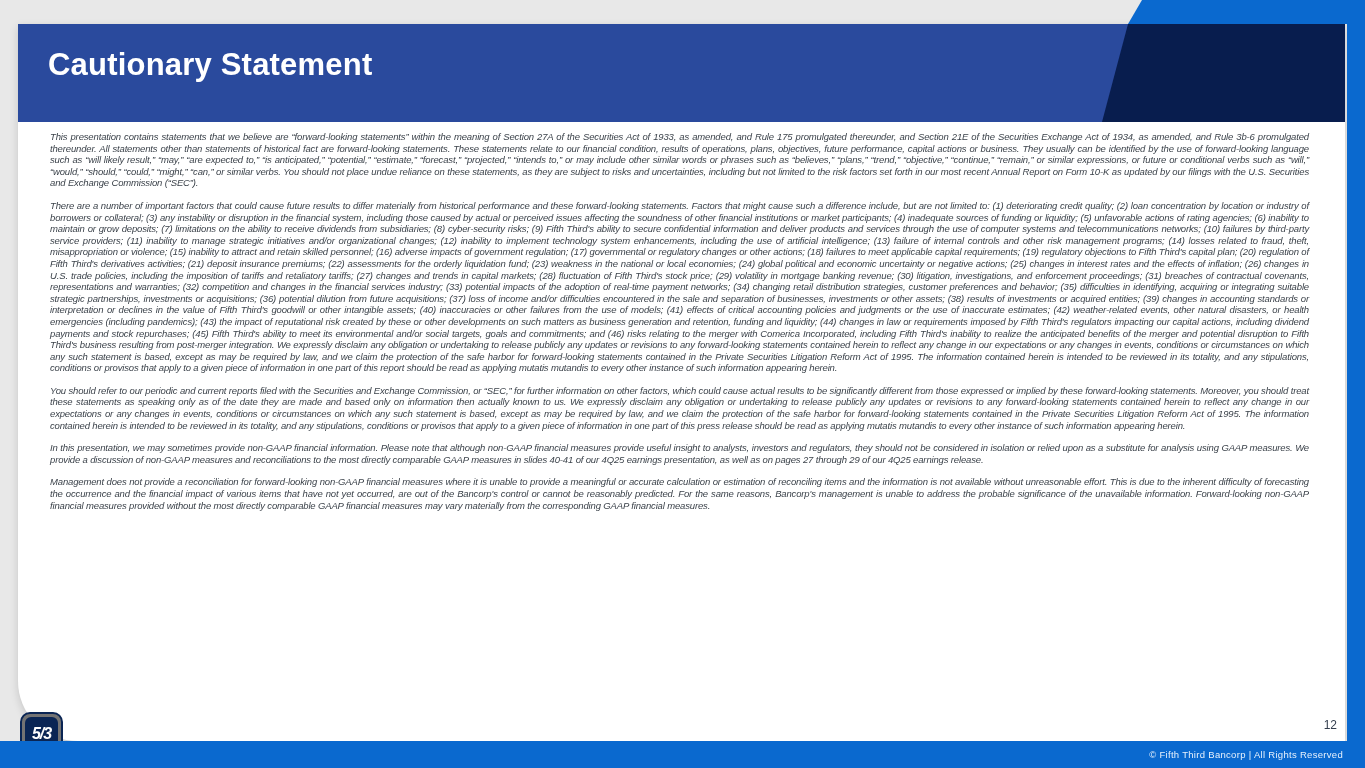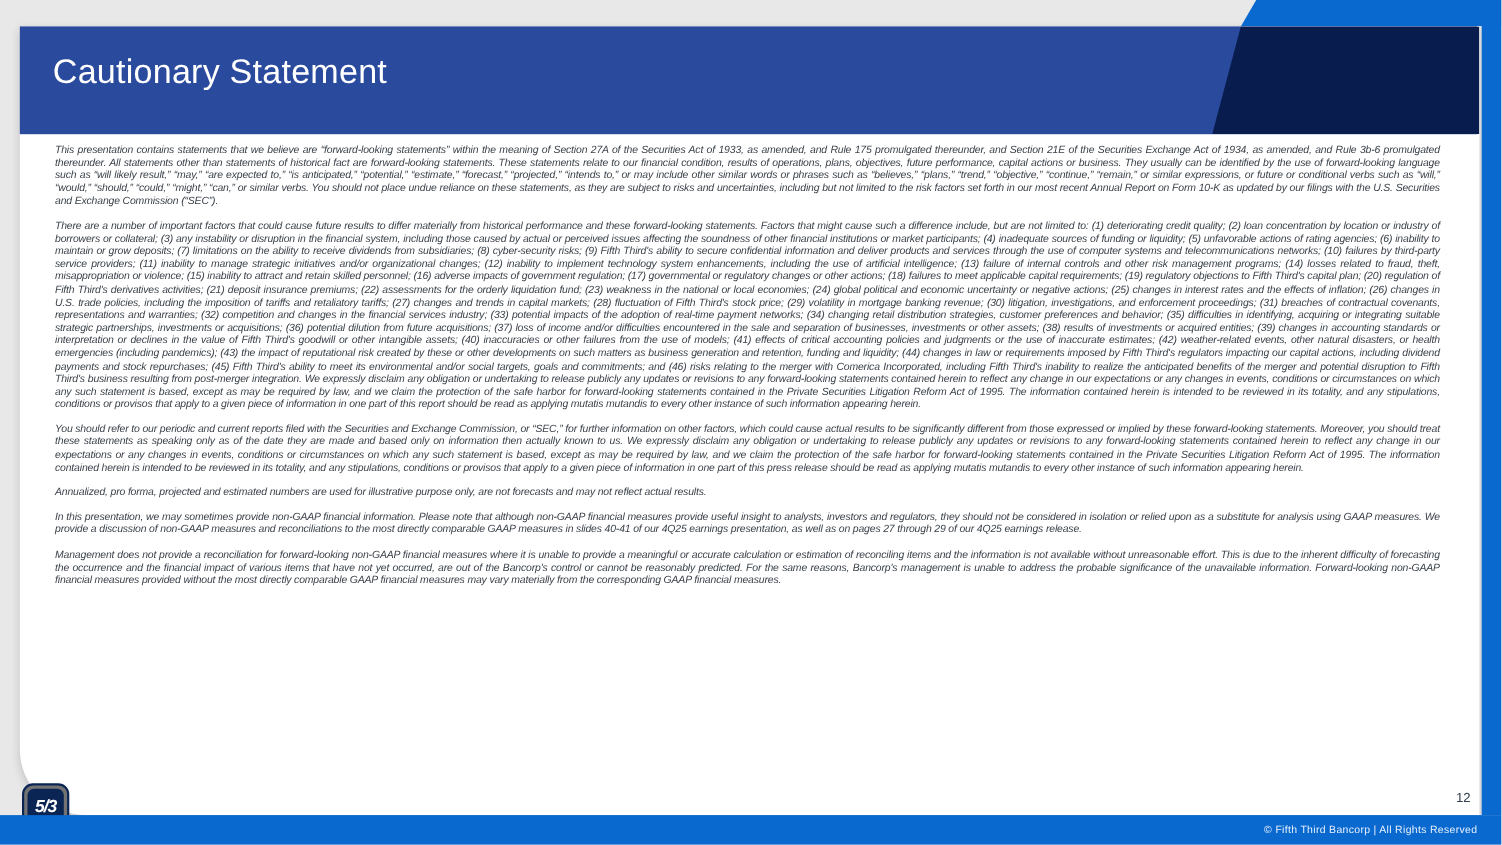--- a/index.html
+++ b/index.html
@@ -14,21 +14,21 @@
     border-bottom-left-radius:60px;
     box-shadow:0 3px 8px rgba(0,0,0,0.15);
   }
   .banner{
     position:absolute;left:18px;top:24px;width:1325px;height:98px;
     background:#2A4A9D;
     display:flex;align-items:center;
   }
   .banner h1{
     margin:0 0 16px 30px;
-    color:#FFFFFF;font-size:31px;font-weight:400;letter-spacing:0.2px;
+    color:#FFFFFF;font-size:31px;font-weight:700;letter-spacing:0.2px;
   }
   .accent-top{
     position:absolute;left:1128px;top:0;width:237px;height:24px;
     background:#0A69CF;
     -webkit-clip-path:polygon(14px 0,100% 0,100% 100%,0 100%);
     clip-path:polygon(14px 0,100% 0,100% 100%,0 100%);
   }
   .accent-right{
     position:absolute;left:1347px;top:0;width:18px;height:741px;
     background:#0A69CF;
@@ -80,21 +80,20 @@
 
 <div class="banner">
   <h1>Cautionary Statement</h1>
 </div>
 <div class="navy-shape"></div>
 
 <div class="content">
   <p>This presentation contains statements that we believe are “forward-looking statements” within the meaning of Section 27A of the Securities Act of 1933, as amended, and Rule 175 promulgated thereunder, and Section 21E of the Securities Exchange Act of 1934, as amended, and Rule 3b-6 promulgated thereunder. All statements other than statements of historical fact are forward-looking statements. These statements relate to our financial condition, results of operations, plans, objectives, future performance, capital actions or business. They usually can be identified by the use of forward-looking language such as “will likely result,” “may,” “are expected to,” “is anticipated,” “potential,” “estimate,” “forecast,” “projected,” “intends to,” or may include other similar words or phrases such as “believes,” “plans,” “trend,” “objective,” “continue,” “remain,” or similar expressions, or future or conditional verbs such as “will,” “would,” “should,” “could,” “might,” “can,” or similar verbs. You should not place undue reliance on these statements, as they are subject to risks and uncertainties, including but not limited to the risk factors set forth in our most recent Annual Report on Form 10-K as updated by our filings with the U.S. Securities and Exchange Commission (“SEC”).</p>
   <p>There are a number of important factors that could cause future results to differ materially from historical performance and these forward-looking statements. Factors that might cause such a difference include, but are not limited to: (1) deteriorating credit quality; (2) loan concentration by location or industry of borrowers or collateral; (3) any instability or disruption in the financial system, including those caused by actual or perceived issues affecting the soundness of other financial institutions or market participants; (4) inadequate sources of funding or liquidity; (5) unfavorable actions of rating agencies; (6) inability to maintain or grow deposits; (7) limitations on the ability to receive dividends from subsidiaries; (8) cyber-security risks; (9) Fifth Third's ability to secure confidential information and deliver products and services through the use of computer systems and telecommunications networks; (10) failures by third-party service providers; (11) inability to manage strategic initiatives and/or organizational changes; (12) inability to implement technology system enhancements, including the use of artificial intelligence; (13) failure of internal controls and other risk management programs; (14) losses related to fraud, theft, misappropriation or violence; (15) inability to attract and retain skilled personnel; (16) adverse impacts of government regulation; (17) governmental or regulatory changes or other actions; (18) failures to meet applicable capital requirements; (19) regulatory objections to Fifth Third's capital plan; (20) regulation of Fifth Third's derivatives activities; (21) deposit insurance premiums; (22) assessments for the orderly liquidation fund; (23) weakness in the national or local economies; (24) global political and economic uncertainty or negative actions; (25) changes in interest rates and the effects of inflation; (26) changes in U.S. trade policies, including the imposition of tariffs and retaliatory tariffs; (27) changes and trends in capital markets; (28) fluctuation of Fifth Third's stock price; (29) volatility in mortgage banking revenue; (30) litigation, investigations, and enforcement proceedings; (31) breaches of contractual covenants, representations and warranties; (32) competition and changes in the financial services industry; (33) potential impacts of the adoption of real-time payment networks; (34) changing retail distribution strategies, customer preferences and behavior; (35) difficulties in identifying, acquiring or integrating suitable strategic partnerships, investments or acquisitions; (36) potential dilution from future acquisitions; (37) loss of income and/or difficulties encountered in the sale and separation of businesses, investments or other assets; (38) results of investments or acquired entities; (39) changes in accounting standards or interpretation or declines in the value of Fifth Third's goodwill or other intangible assets; (40) inaccuracies or other failures from the use of models; (41) effects of critical accounting policies and judgments or the use of inaccurate estimates; (42) weather-related events, other natural disasters, or health emergencies (including pandemics); (43) the impact of reputational risk created by these or other developments on such matters as business generation and retention, funding and liquidity; (44) changes in law or requirements imposed by Fifth Third's regulators impacting our capital actions, including dividend payments and stock repurchases; (45) Fifth Third's ability to meet its environmental and/or social targets, goals and commitments; and (46) risks relating to the merger with Comerica Incorporated, including Fifth Third's inability to realize the anticipated benefits of the merger and potential disruption to Fifth Third's business resulting from post-merger integration. We expressly disclaim any obligation or undertaking to release publicly any updates or revisions to any forward-looking statements contained herein to reflect any change in our expectations or any changes in events, conditions or circumstances on which any such statement is based, except as may be required by law, and we claim the protection of the safe harbor for forward-looking statements contained in the Private Securities Litigation Reform Act of 1995. The information contained herein is intended to be reviewed in its totality, and any stipulations, conditions or provisos that apply to a given piece of information in one part of this report should be read as applying mutatis mutandis to every other instance of such information appearing herein.</p>
   <p>You should refer to our periodic and current reports filed with the Securities and Exchange Commission, or “SEC,” for further information on other factors, which could cause actual results to be significantly different from those expressed or implied by these forward-looking statements. Moreover, you should treat these statements as speaking only as of the date they are made and based only on information then actually known to us. We expressly disclaim any obligation or undertaking to release publicly any updates or revisions to any forward-looking statements contained herein to reflect any change in our expectations or any changes in events, conditions or circumstances on which any such statement is based, except as may be required by law, and we claim the protection of the safe harbor for forward-looking statements contained in the Private Securities Litigation Reform Act of 1995. The information contained herein is intended to be reviewed in its totality, and any stipulations, conditions or provisos that apply to a given piece of information in one part of this press release should be read as applying mutatis mutandis to every other instance of such information appearing herein.</p>
-  <p>Annualized, pro forma, projected and estimated numbers are used for illustrative purpose only, are not forecasts and may not reflect actual results.</p>
   <p>In this presentation, we may sometimes provide non-GAAP financial information. Please note that although non-GAAP financial measures provide useful insight to analysts, investors and regulators, they should not be considered in isolation or relied upon as a substitute for analysis using GAAP measures. We provide a discussion of non-GAAP measures and reconciliations to the most directly comparable GAAP measures in slides 40-41 of our 4Q25 earnings presentation, as well as on pages 27 through 29 of our 4Q25 earnings release.</p>
   <p>Management does not provide a reconciliation for forward-looking non-GAAP financial measures where it is unable to provide a meaningful or accurate calculation or estimation of reconciling items and the information is not available without unreasonable effort. This is due to the inherent difficulty of forecasting the occurrence and the financial impact of various items that have not yet occurred, are out of the Bancorp's control or cannot be reasonably predicted. For the same reasons, Bancorp's management is unable to address the probable significance of the unavailable information. Forward-looking non-GAAP financial measures provided without the most directly comparable GAAP financial measures may vary materially from the corresponding GAAP financial measures.</p>
 </div>
 
 <div class="logo">
   <div class="logo-inner">5/3</div>
 </div>
 
 <div class="page-number">12</div>
 

